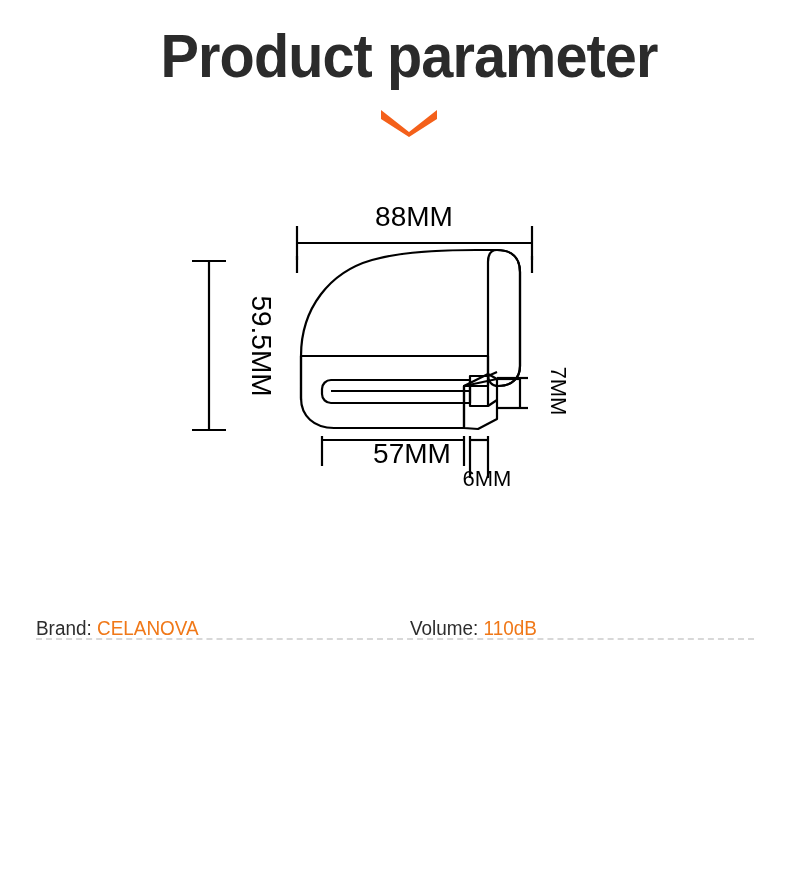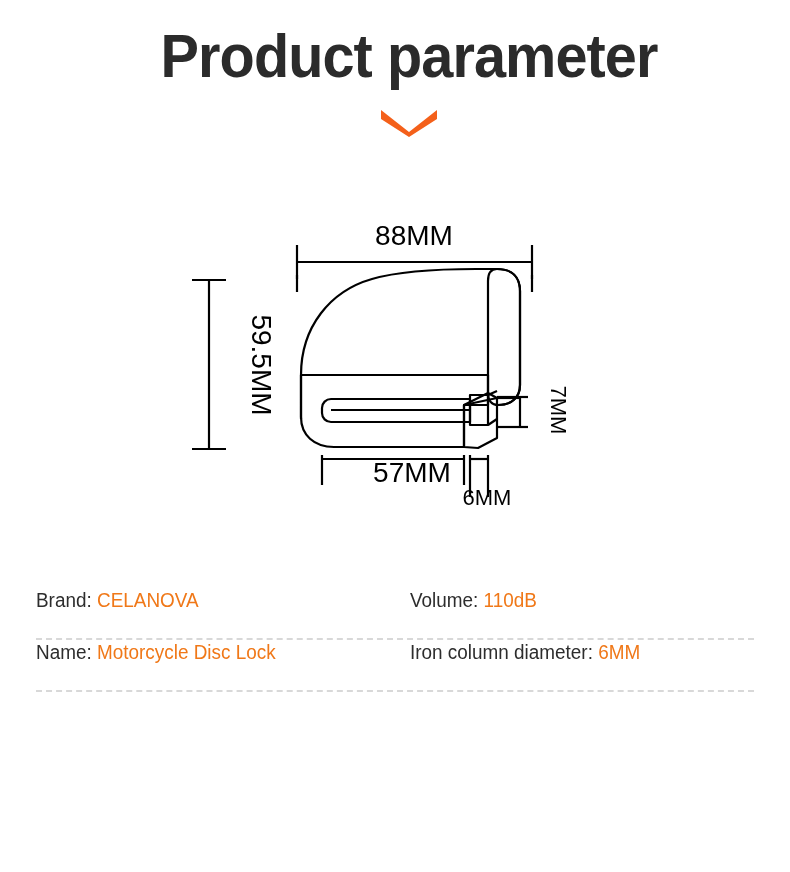--- a/index.html
+++ b/index.html
@@ -43,40 +43,40 @@
     top: 108px;
     left: 0;
     width: 790px;
     display: flex;
     justify-content: center;
   }
 
   
   .diagram {
     position: absolute;
-    top: 167px;
+    top: 148px;
     left: 0;
     width: 788px;
     height: 400px;
   }
 
   
   .spec-table {
     position: absolute;
     top: 588px;
     left: 36px;
     width: 718px;
   }
   .spec-row {
     position: relative;
     height: 52px;
   }
   .spec-cells {
     display: flex;
-    align-items: flex-start;
+    align-items: flex-end;
     height: 52px;
   }
   .spec-cell {
     font-size: 19.5px;
     line-height: 24px;
     white-space: nowrap;
     color: #2d2d2d;
     transform: scaleX(0.97);
     transform-origin: left center;
   }
@@ -229,28 +229,15 @@
         <span class="spec-value">CELANOVA</span>
       </div>
       <div class="spec-cell col-b">
         <span class="spec-label">Volume: </span>
         <span class="spec-value">110dB</span>
       </div>
     </div>
     <div class="divider"></div>
   </div>
 
-  <div class="spec-row">
-    <div class="spec-cells">
-      <div class="spec-cell col-a">
-        <span class="spec-label">Name: </span>
-        <span class="spec-value">Motorcycle Disc Lock</span>
-      </div>
-      <div class="spec-cell col-b">
-        <span class="spec-label">Iron column diameter: </span>
-        <span class="spec-value">6MM</span>
-      </div>
-    </div>
-    <div class="divider"></div>
-  </div>
 
 
 </div>
 
 </body></html>

